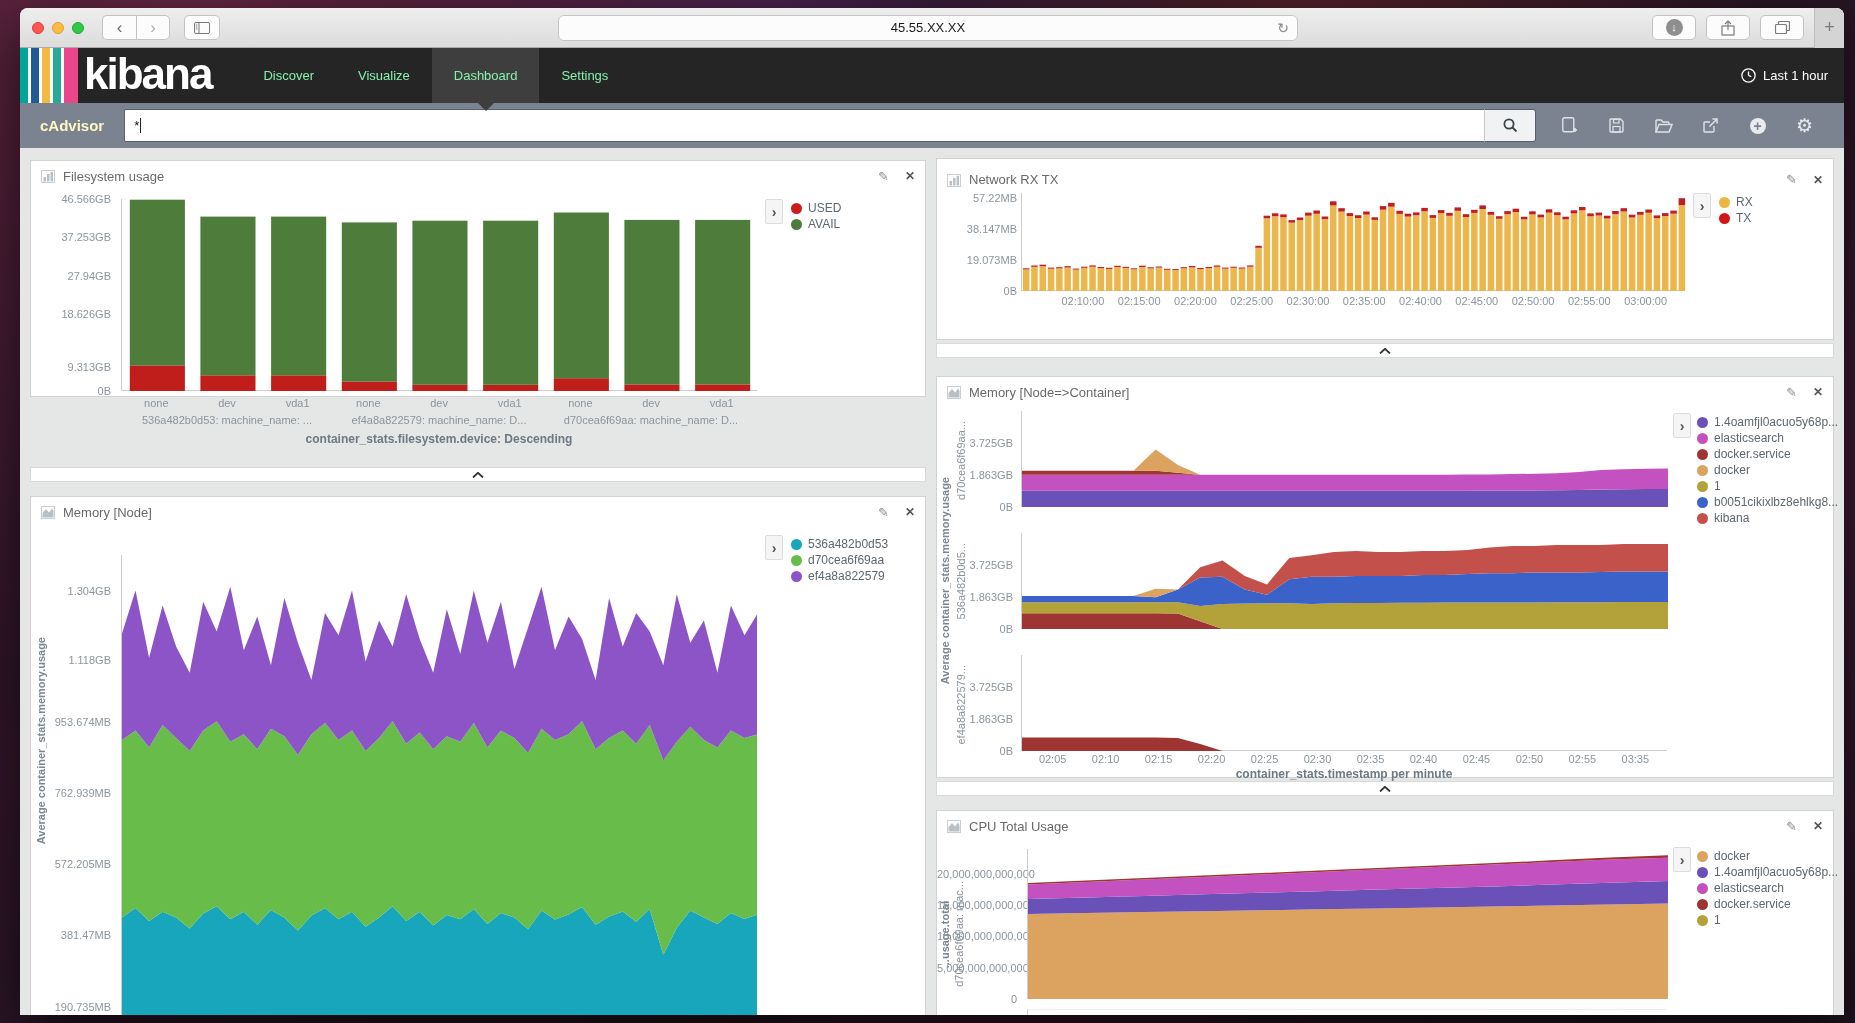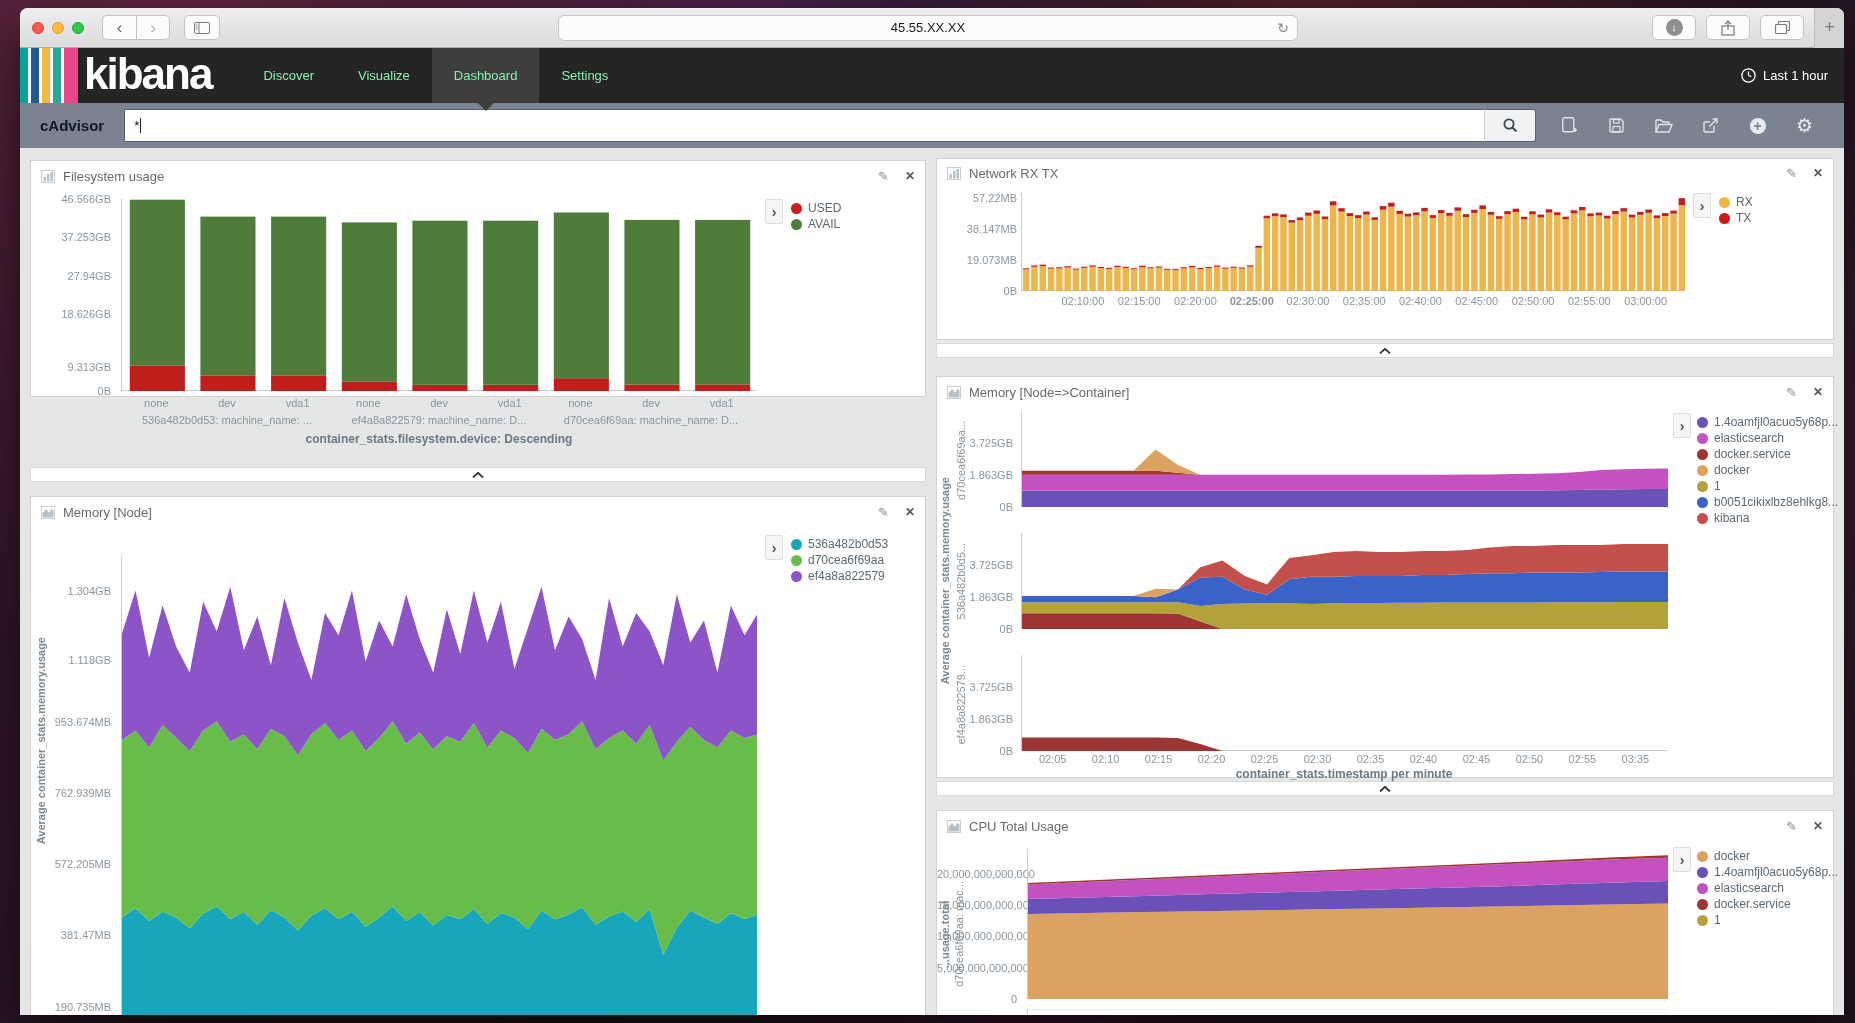--- a/index.html
+++ b/index.html
@@ -42,21 +42,21 @@
   .lbar { height:55px; }
   .logo-text { color:#fff; font-size:44px; font-weight:bold; letter-spacing:-2px; line-height:52px; margin-left:6px; }
   .knav { display:flex; margin-left:30px; }
   .knav-item { padding:0 22px; line-height:55px; font-size:13px; color:#86efac; position:relative; cursor:default; }
   .knav-item.active { background:#3e3e3e; }
   .knav-item.active::after { content:''; position:absolute; left:50%; margin-left:-8px; top:55px;
     border:8px solid transparent; border-top-color:#3e3e3e; }
   .ktime { margin-left:auto; display:flex; align-items:center; gap:7px; padding-right:16px; color:#fff; font-size:13px; }
   
   .qbar { height:45px; flex:0 0 45px; background:#7b8290; display:flex; align-items:center; }
-  .qname { color:#0f172a; font-weight:bold; font-size:15px; padding:0 20px; white-space:nowrap; }
+  .qname { color:#fef9c3; font-weight:bold; font-size:15px; padding:0 20px; white-space:nowrap; }
   .qinput { flex:1; height:33px; background:#fff; border:1px solid #596070; border-right:none; border-radius:2px 0 0 2px;
     display:flex; align-items:center; padding-left:9px; font-size:13px; color:#111; }
   .caret { width:1px; height:15px; background:#222; margin-left:1px; }
   .qsearch { width:52px; height:33px; background:#f1f2f3; border:1px solid #596070; border-left:1px solid #c9c9c9;
     border-radius:0 3px 3px 0; display:flex; align-items:center; justify-content:center; }
   .qicons { display:flex; align-items:center; padding:0 16px 0 10px; }
   .qicon { width:47px; display:flex; justify-content:center; align-items:center; }
   .plus-circle { width:16px; height:16px; border-radius:50%; background:#e7eaee; color:#7b8290; font-size:14px; font-weight:bold;
     display:flex; align-items:center; justify-content:center; line-height:1; }
   .gear { color:#e7eaee; font-size:19px; line-height:1; }
@@ -337,21 +337,21 @@
               </div>
               <div class="litem">
                 <div class="ldot" style="background: rgb(140, 84, 198);"></div>
                 <span>ef4a8a822579</span>
               </div>
             </div>
       </div>
     </div>
 
     <div class="panel" style="left:916px; top:10px; width:898px; height:182px;">
-      <div class="phead" style="height:28px;">
+      <div class="phead" style="height:28px;align-items:flex-end;">
         <svg width="14" height="13" viewBox="0 0 14 13">
               <rect x="0.5" y="0.5" width="13" height="12" fill="none" stroke="#c9cfd4"></rect>
               <rect x="2.5" y="7" width="2.5" height="4.5" fill="#b9c1c7"></rect>
               <rect x="6" y="4" width="2.5" height="7.5" fill="#b9c1c7"></rect>
               <rect x="9.5" y="1.8" width="2.5" height="9.7" fill="#b9c1c7"></rect>
             </svg>
         <span>Network RX TX</span>
         <div class="pacts">
               <span class="act-edit">✎</span>
               <span class="act-close">✕</span>
@@ -525,21 +525,21 @@
                 <rect x="648.3" y="20.7" width="6.5" height="77.3" fill="#edb64d"></rect>
                 <rect x="648.3" y="17.6" width="6.5" height="3.1" fill="#c01e24"></rect>
                 <rect x="656.6" y="12.3" width="6.5" height="85.8" fill="#edb64d"></rect>
                 <rect x="656.6" y="5.2" width="6.5" height="7.0" fill="#c01e24"></rect>
               </svg>
             </div>
         <div id="net-xticks">
               <div class="xtick" style="left: 145.885px; top: 108px; text-align: right;">02:10:00</div>
               <div class="xtick" style="left: 202.192px; top: 108px;">02:15:00</div>
               <div class="xtick" style="left: 258.433px; top: 108px;">02:20:00</div>
-              <div class="xtick" style="left: 314.74px; top: 108px; font-weight: bold;">02:25:00</div>
+              <div class="xtick" style="left: 314.74px; top: 108px;">02:25:00</div>
               <div class="xtick" style="left: 370.981px; top: 108px;">02:30:00</div>
               <div class="xtick" style="left: 427.222px; top: 108px;">02:35:00</div>
               <div class="xtick" style="left: 483.529px; top: 108px;">02:40:00</div>
               <div class="xtick" style="left: 539.77px; top: 108px;">02:45:00</div>
               <div class="xtick" style="left: 596.077px; top: 108px;">02:50:00</div>
               <div class="xtick" style="left: 652.318px; top: 108px;">02:55:00</div>
               <div class="xtick" style="left: 708.625px; top: 108px;">03:00:00</div>
             </div>
         <div class="lchev" style="left:756px; top:6px;">›</div>
         <div class="legend" id="net-legend" style="left:782px; top:6px; width:108px;">

